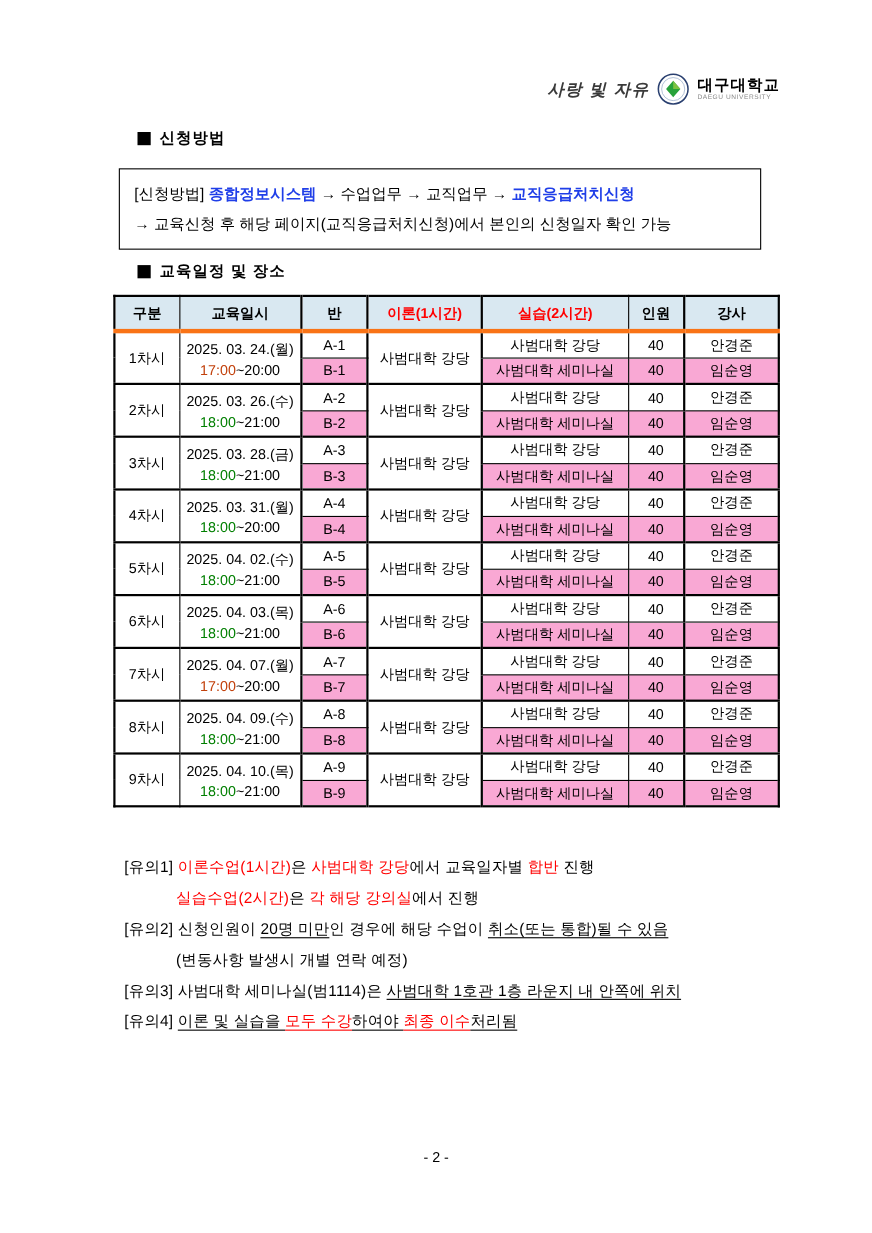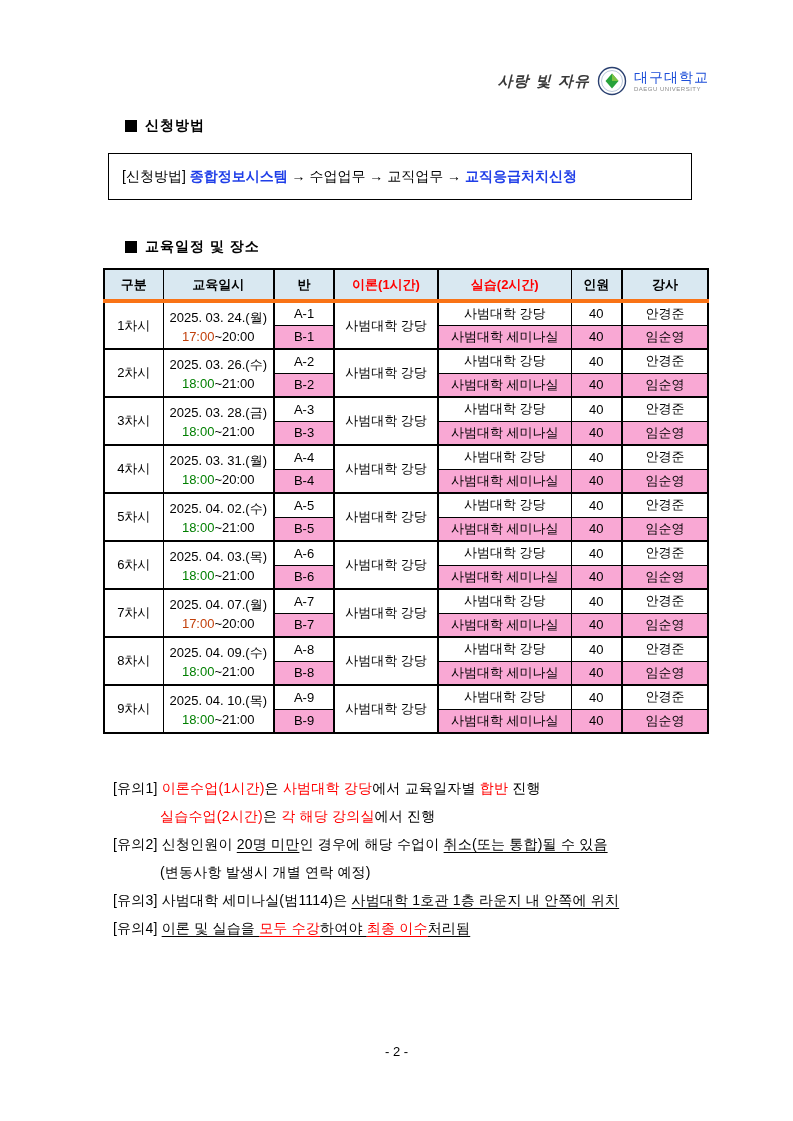--- a/index.html
+++ b/index.html
@@ -8,21 +8,21 @@
     position:relative; width:793px; height:1121px; background:#ffffff;
     margin:0 auto; overflow:hidden; color:#000;
   }
 
   
   .logo { position:absolute; top:66px; right:84px; display:flex; align-items:center; gap:7px; }
   .logo-slogan { font-family:"DejaVu Serif", serif; font-style:italic; font-weight:bold;
                  font-size:15px; color:#3a3a3a; letter-spacing:1px; }
   .logo-mark { width:30px; height:30px; }
   .logo-name { line-height:1; }
-  .logo-name .kr { font-size:14px; font-weight:normal; color:#1d4ed8; letter-spacing:1px; }
+  .logo-name .kr { font-size:14px; font-weight:bold; color:#000000; letter-spacing:1px; }
   .logo-name .en { font-size:6px; color:#8a8a8a; letter-spacing:0.5px; margin-top:2px; }
 
   
   .sec-heading { position:absolute; left:113px; font-size:14px; font-weight:bold; letter-spacing:1px;
                  display:flex; align-items:center; gap:8px;padding-left:12px; }
   .sec-heading .sq { display:inline-block; width:12px; height:12px; background:#000; }
   .h1 { top:117px; }
   .h2 { top:238px; }
 
   
@@ -76,20 +76,21 @@
     </div>
   </div>
 
   <div class="sec-heading h1">
     <span class="sq"></span>
     <span>신청방법</span>
   </div>
 
   <div class="apply-box">
     <div class="box-line" id="apply-line1"><span>[신청방법] </span><span class="blue">종합정보시스템</span><span> → 수업업무 → 교직업무 → </span><span class="blue">교직응급처치신청</span></div>
+    <div class="box-line" id="apply-line2"><span>→ 교육신청 후 해당 페이지(교직응급처치신청)에서 본인의 신청일자 확인 가능</span></div>
   </div>
 
   <div class="sec-heading h2">
     <span class="sq"></span>
     <span>교육일정 및 장소</span>
   </div>
 
   <div class="tbl-wrap">
     <table>
       <colgroup>

